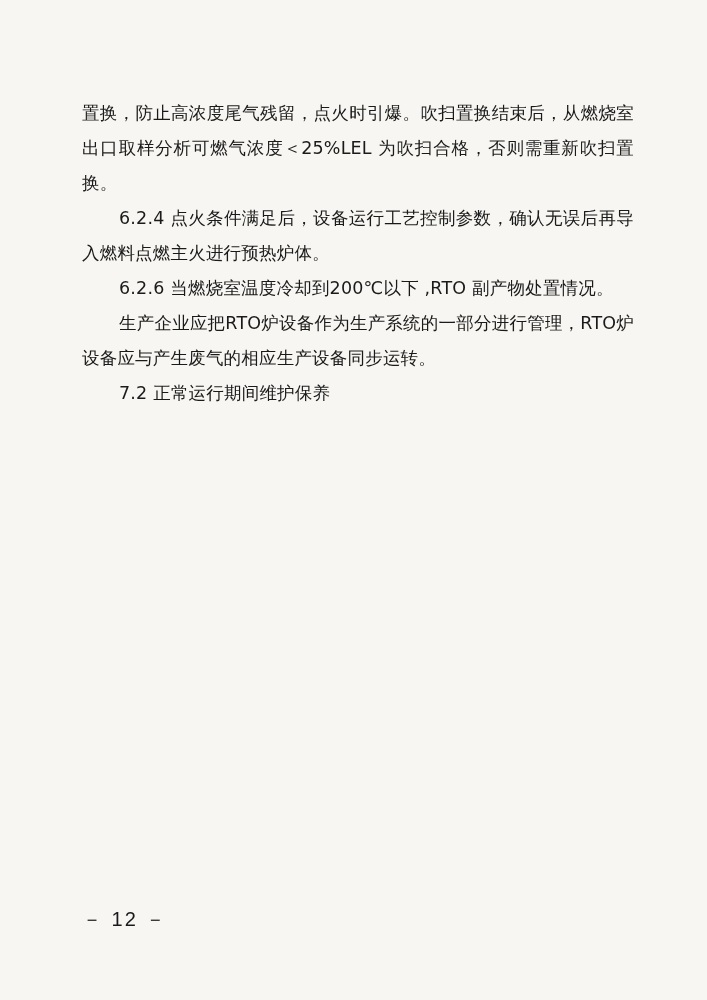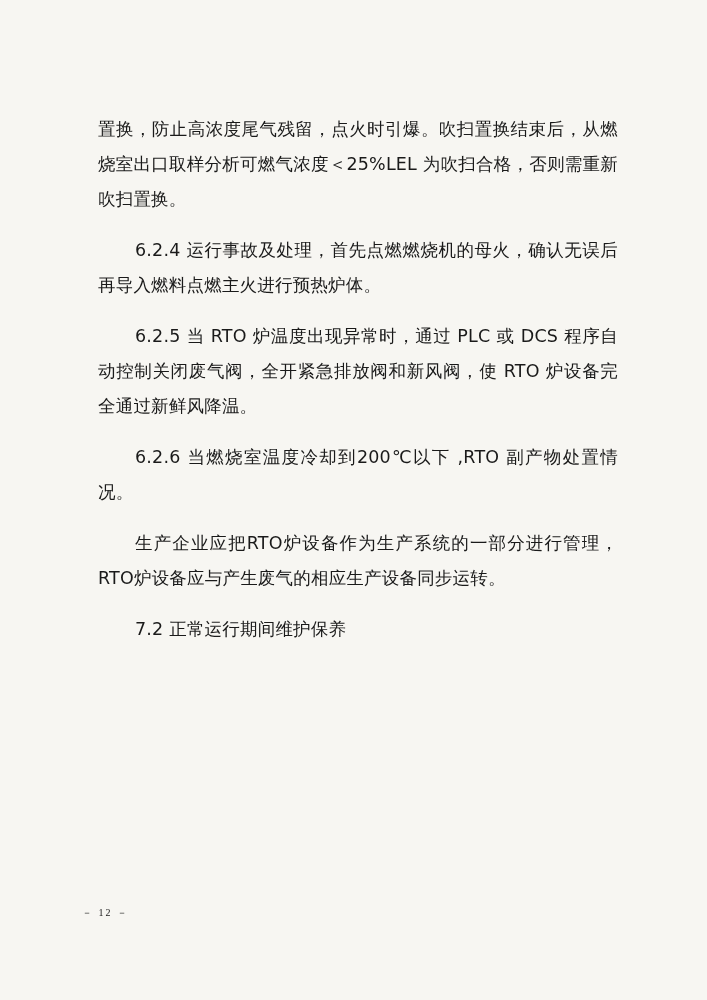--- a/index.html
+++ b/index.html
@@ -27,43 +27,42 @@
     left: 82px;
     top: 96px;
     width: 552px;
   }
   .para {
     font-size: 17.5px;
     line-height: 35px;
     color: #1a1a1a;
     text-align: justify;
     text-justify: inter-ideograph;
-    margin: 16px;
+    margin: 0;
     letter-spacing: 0.2px;
     font-family: "DejaVu Sans", "Liberation Sans", sans-serif;
   }
   .indent {
     text-indent: 37px;
   }
   .footer {
     position: absolute;
     left: 82px;
     top: 906px;
-    font-size: 10px;
+    font-size: 20px;
     color: #1a1a1a;
     letter-spacing: 2px;
-    font-family: Liberation Serif, serif;
+    font-family: Liberation Sans, sans-serif;
   }
 </style>
 </head>
 <body>
 
 <div class="page">
   <div class="page-inner">
     <p class="para">置换，防止高浓度尾气残留，点火时引爆。吹扫置换结束后，从燃烧室出口取样分析可燃气浓度＜25%LEL 为吹扫合格，否则需重新吹扫置换。</p>
-    <p class="para indent">6.2.4  运行事故及处理，首先点燃燃烧机的母火，确认无误后再导入燃料点燃主火进行预热炉体。</p>
-    <p class="para indent">6.2.5  当 RTO 炉温度出现异常时，通过 PLC 或 DCS 程序自动控制关闭废气阀，全开紧急排放阀和新风阀，使 RTO 炉设备完全通过新鲜风降温。</p>
+    <p class="para indent">6.2.4  点火条件满足后，设备运行工艺控制参数，确认无误后再导入燃料点燃主火进行预热炉体。</p>
     <p class="para indent">6.2.6  当燃烧室温度冷却到200℃以下 ,RTO 副产物处置情况。</p>
     <p class="para indent">生产企业应把RTO炉设备作为生产系统的一部分进行管理，RTO炉设备应与产生废气的相应生产设备同步运转。</p>
     <p class="para indent">7.2  正常运行期间维护保养</p>
   </div>
   <div class="footer">－ 12 －</div>
 </div>
 
 </body></html>

